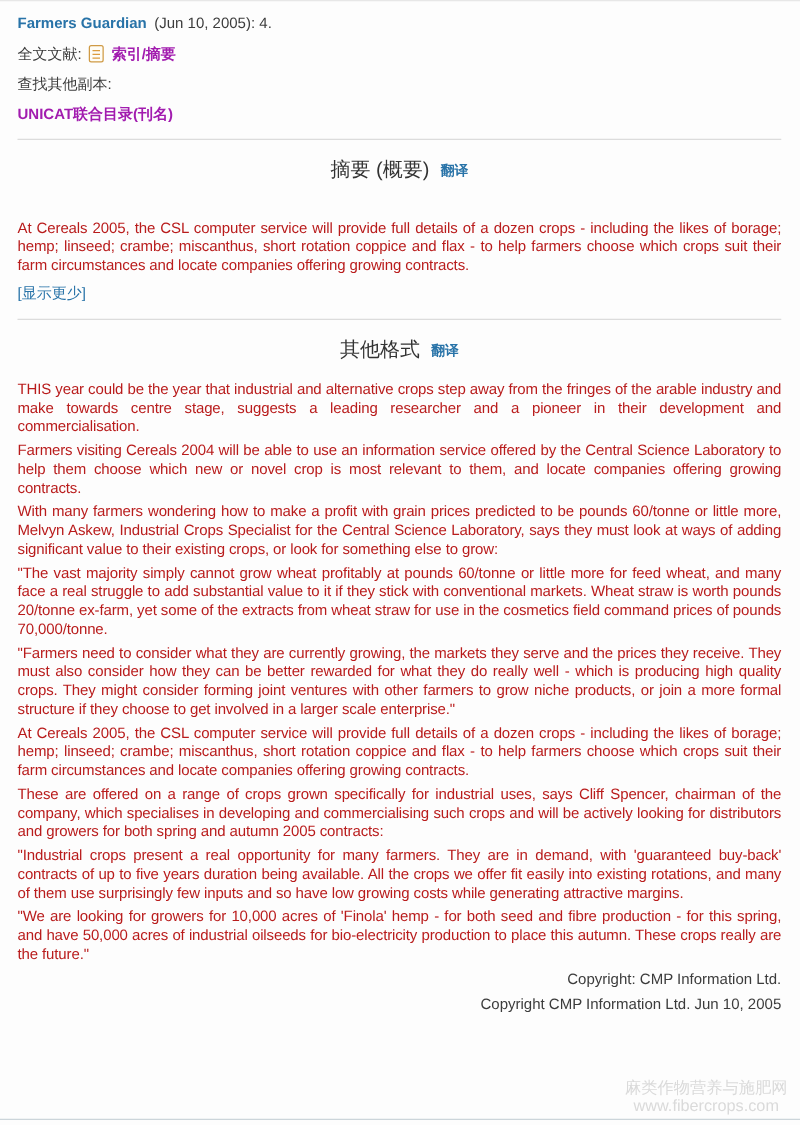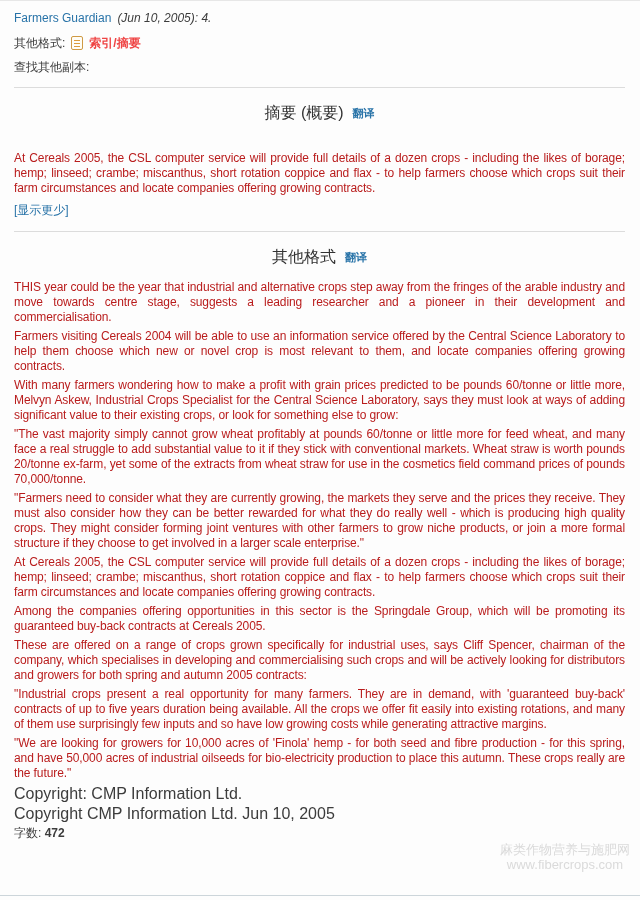--- a/index.html
+++ b/index.html
@@ -12,25 +12,25 @@
     color:#3c3c3c;
     overflow:hidden;
   }
   .content { padding:10px 15px 0 14px; }
 
   .article-title {
     font-size:18px; line-height:22px; font-weight:normal;
     color:#1c1c1c; margin:2px 0 8px;
   }
   .byline { font-size:12px; line-height:15px; margin-bottom:10px; }
-  .source-link { color:#2873a8; font-weight:normal; text-decoration:none; cursor:pointer; }
-  .citation { color:#3c3c3c; margin-left:6px;font-style:italic; }
+  .source-link { color:#2873a8; font-weight:bold; text-decoration:none; cursor:pointer; }
+  .citation { color:#3c3c3c; margin-left:6px; }
 
   .meta-row { font-size:12px; line-height:15px; margin-bottom:9px; color:#3c3c3c; }
-  .blue-link { color:#ef4444; font-weight:bold; text-decoration:none; cursor:pointer; }
+  .blue-link { color:#a21caf; font-weight:bold; text-decoration:none; cursor:pointer; }
 
   .doc-icon{
     position:relative; display:inline-block; width:12px; height:14px;
     border:1px solid #cf9a45; border-radius:2px; background:#fffdf6;
     vertical-align:-3px; margin:0 6px 0 6px;
   }
   .doc-icon::before{
     content:""; position:absolute; left:2px; right:2px; top:3px; height:1px;
     background:#dc9b3c; box-shadow:0 3px 0 #dc9b3c, 0 6px 0 #dc9b3c;
   }
@@ -46,83 +46,81 @@
 
   .body-text {
     font-size:12px; line-height:15px; letter-spacing:-0.1px;
     color:#b91c1c; text-align:justify;
   }
   .abstract-text { margin-top:28px; }
   .show-less { display:inline-block; font-size:12px; color:#2873a8; text-decoration:none; cursor:pointer; margin-top:6px;text-align:center; }
 
   .ft-heading { margin-bottom:13px; }
   .ft-para { margin-bottom:4px; }
-  .copyright-line { font-size:16px; line-height:15px; color:#3c3c3c; margin-top:5px; text-align:left; }
+  .copyright-line { font-size:12px; line-height:15px; color:#3c3c3c; margin-top:5px; text-align:right; }
   .wordcount-line { font-size:12px; line-height:15px; color:#3c3c3c; margin-top:5px; }
   .wordcount-value { font-weight:bold; }
 
   .watermark {
-    position:absolute; right:10px; bottom:28px;
+    position:absolute; right:10px; bottom:8px;
     color:#dadada; font-size:13px; line-height:15px; text-align:center;
     pointer-events:none;
   }
   .page-bottom-line {
     position:absolute; left:0; right:0; bottom:4px; height:1px;
     background:#ccd5da;
   }
 </style>
 </head>
 <body>
 
 <div class="content">
 
 
   <div class="byline">
     <a class="source-link">Farmers Guardian</a><span class="citation">(Jun 10, 2005): 4.</span>
   </div>
 
   <div class="meta-row">
-    <span>其他格式:</span><span class="doc-icon"></span><a class="blue-link">索引/摘要</a>
+    <span>全文文献:</span><span class="doc-icon"></span><a class="blue-link">索引/摘要</a>
   </div>
 
   <div class="meta-row">
     <span>查找其他副本:</span>
   </div>
 
+  <div class="meta-row">
+    <a class="blue-link">UNICAT联合目录(刊名)</a>
+  </div>
 
   <hr class="divider">
 
   <h2 class="section-heading"><span>摘要 (概要)</span><a class="translate-link">翻译</a></h2>
 
   <p class="body-text abstract-text">At Cereals 2005, the CSL computer service will provide full details of a dozen crops - including the likes of borage; hemp; linseed; crambe; miscanthus, short rotation coppice and flax - to help farmers choose which crops suit their farm circumstances and locate companies offering growing contracts.</p>
 
   <a class="show-less">[显示更少]</a>
 
   <hr class="divider">
 
   <h2 class="section-heading ft-heading"><span>其他格式</span><a class="translate-link">翻译</a></h2>
 
-  <p class="body-text ft-para">THIS year could be the year that industrial and alternative crops step away from the fringes of the arable industry and move towards centre stage, suggests a leading researcher and a pioneer in their development and commercialisation.</p>
+  <p class="body-text ft-para">THIS year could be the year that industrial and alternative crops step away from the fringes of the arable industry and make towards centre stage, suggests a leading researcher and a pioneer in their development and commercialisation.</p>
   <p class="body-text ft-para">Farmers visiting Cereals 2004 will be able to use an information service offered by the Central Science Laboratory to help them choose which new or novel crop is most relevant to them, and locate companies offering growing contracts.</p>
   <p class="body-text ft-para">With many farmers wondering how to make a profit with grain prices predicted to be pounds 60/tonne or little more, Melvyn Askew, Industrial Crops Specialist for the Central Science Laboratory, says they must look at ways of adding significant value to their existing crops, or look for something else to grow:</p>
   <p class="body-text ft-para">"The vast majority simply cannot grow wheat profitably at pounds 60/tonne or little more for feed wheat, and many face a real struggle to add substantial value to it if they stick with conventional markets. Wheat straw is worth pounds 20/tonne ex-farm, yet some of the extracts from wheat straw for use in the cosmetics field command prices of pounds 70,000/tonne.</p>
   <p class="body-text ft-para">"Farmers need to consider what they are currently growing, the markets they serve and the prices they receive. They must also consider how they can be better rewarded for what they do really well - which is producing high quality crops. They might consider forming joint ventures with other farmers to grow niche products, or join a more formal structure if they choose to get involved in a larger scale enterprise."</p>
   <p class="body-text ft-para">At Cereals 2005, the CSL computer service will provide full details of a dozen crops - including the likes of borage; hemp; linseed; crambe; miscanthus, short rotation coppice and flax - to help farmers choose which crops suit their farm circumstances and locate companies offering growing contracts.</p>
-  <p class="body-text ft-para">Among the companies offering opportunities in this sector is the Springdale Group, which will be promoting its guaranteed buy-back contracts at Cereals 2005.</p>
   <p class="body-text ft-para">These are offered on a range of crops grown specifically for industrial uses, says Cliff Spencer, chairman of the company, which specialises in developing and commercialising such crops and will be actively looking for distributors and growers for both spring and autumn 2005 contracts:</p>
   <p class="body-text ft-para">"Industrial crops present a real opportunity for many farmers. They are in demand, with 'guaranteed buy-back' contracts of up to five years duration being available. All the crops we offer fit easily into existing rotations, and many of them use surprisingly few inputs and so have low growing costs while generating attractive margins.</p>
   <p class="body-text ft-para">"We are looking for growers for 10,000 acres of 'Finola' hemp - for both seed and fibre production - for this spring, and have 50,000 acres of industrial oilseeds for bio-electricity production to place this autumn. These crops really are the future."</p>
 
   <div class="copyright-line">Copyright: CMP Information Ltd.</div>
   <div class="copyright-line">Copyright CMP Information Ltd. Jun 10, 2005</div>
 
-  <div class="wordcount-line">
-    <span>字数:</span>
-    <span class="wordcount-value">472</span>
-  </div>
 
   
 
 </div>
 
 <div class="watermark">
   <div>麻类作物营养与施肥网</div>
   <div>www.fibercrops.com</div>
 </div>
 

